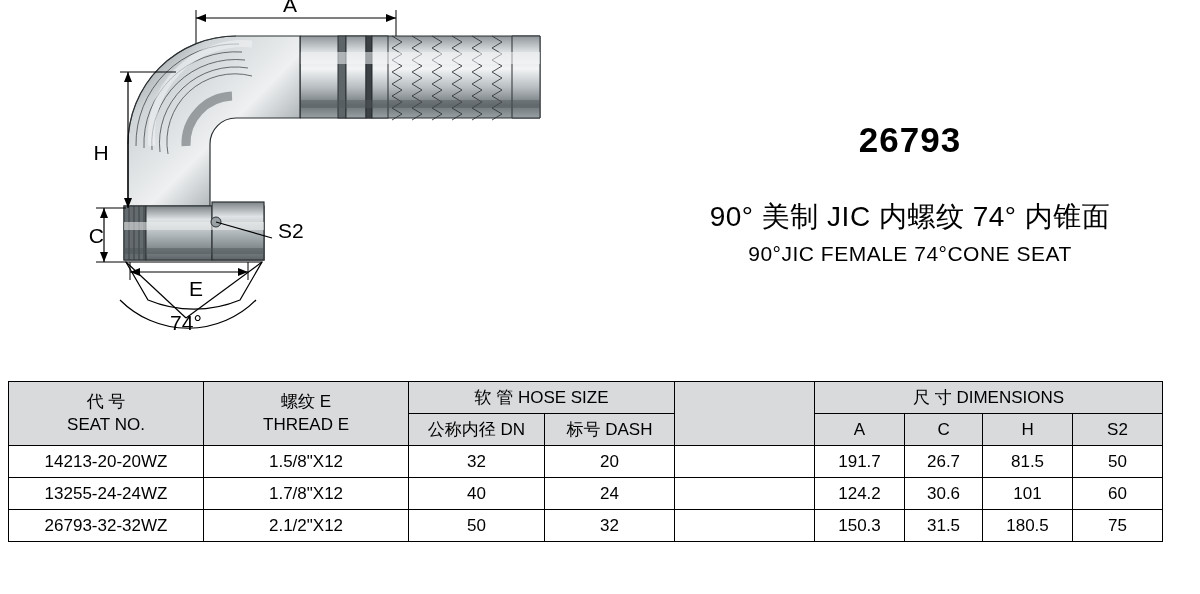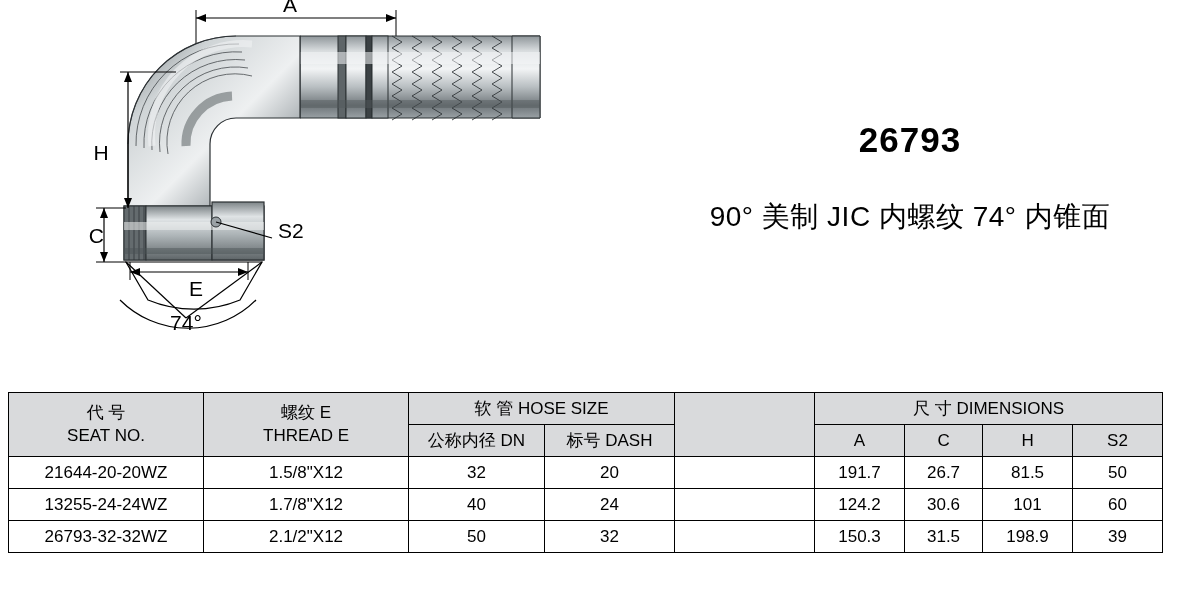--- a/index.html
+++ b/index.html
@@ -58,21 +58,21 @@
   #desc-en {
     font-size: 21px;
     margin: 0;
     letter-spacing: 0.5px;
   }
 
   
   #spec-table {
     position: absolute;
     left: 8px;
-    top: 392px;
+    top: 381px;
     width: 1084px;
     border-collapse: collapse;
     table-layout: fixed;
   }
   #spec-table td, #spec-table th {
     border: 1px solid #000000;
     text-align: center;
     vertical-align: middle;
     font-size: 17px;
     font-weight: normal;
@@ -237,20 +237,21 @@
       <g stroke="#000" stroke-width="1.2" fill="none">
         <line x1="216" y1="222" x2="272" y2="238"></line>
       </g>
       <text x="278" y="238" font-size="21" font-family="Liberation Sans, sans-serif">S2</text>
     </svg>
   </div>
 
   <div id="title-block">
     <div id="part-number">26793</div>
     <div id="desc-cn">90° 美制 JIC 内螺纹 74° 内锥面</div>
+    <div id="desc-en">90°JIC FEMALE 74°CONE SEAT</div>
   </div>
 </div>
 
 <table id="spec-table">
   <colgroup>
     <col style="width:195px">
     <col style="width:205px">
     <col style="width:136px">
     <col style="width:130px">
     <col style="width:140px">
@@ -277,21 +278,21 @@
       <td>公称内径 DN</td>
       <td>标号 DASH</td>
       <td>A</td>
       <td>C</td>
       <td>H</td>
       <td>S2</td>
     </tr>
   </thead>
   <tbody>
     <tr>
-      <td class="row-cell cell-partno">21644-20-20WZ</td>
+      <td class="row-cell cell-partno">14213-20-20WZ</td>
       <td class="row-cell">1.5/8"X12</td>
       <td class="row-cell">32</td>
       <td class="row-cell">20</td>
       <td class="row-cell"></td>
       <td class="row-cell">191.7</td>
       <td class="row-cell">26.7</td>
       <td class="row-cell">81.5</td>
       <td class="row-cell">50</td>
     </tr>
     <tr>
@@ -306,17 +307,17 @@
       <td class="row-cell">60</td>
     </tr>
     <tr>
       <td class="row-cell cell-partno">26793-32-32WZ</td>
       <td class="row-cell">2.1/2"X12</td>
       <td class="row-cell">50</td>
       <td class="row-cell">32</td>
       <td class="row-cell"></td>
       <td class="row-cell">150.3</td>
       <td class="row-cell">31.5</td>
-      <td class="row-cell">198.9</td>
-      <td class="row-cell">39</td>
+      <td class="row-cell">180.5</td>
+      <td class="row-cell">75</td>
     </tr>
   </tbody>
 </table>
 
 </body></html>

